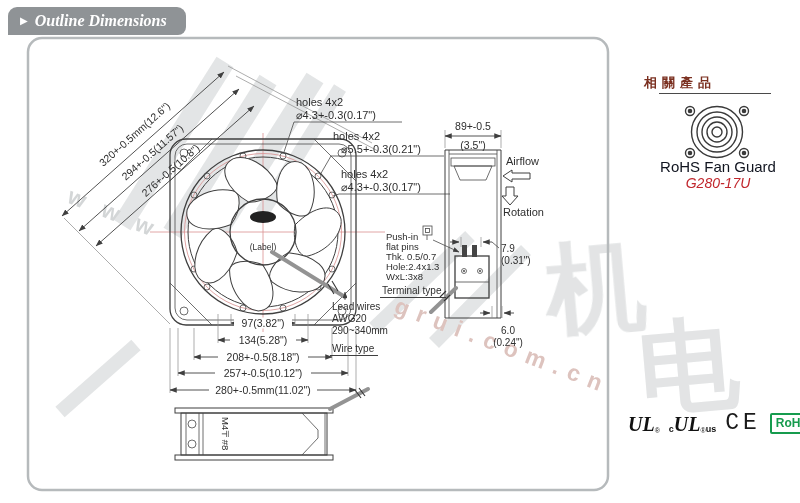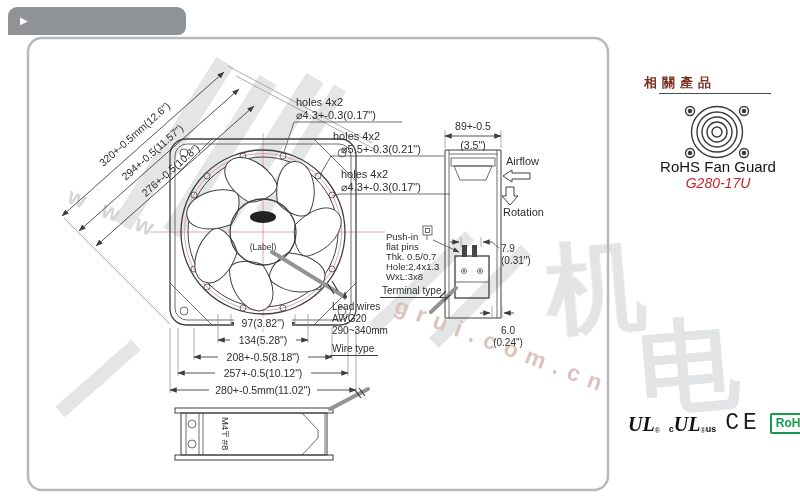--- a/index.html
+++ b/index.html
@@ -292,20 +292,21 @@
         <circle cx="744" cy="111" r="1.6" fill="#3a3a3a"></circle>
     <circle cx="690" cy="153" r="4.5"></circle>
         <circle cx="690" cy="153" r="1.6" fill="#3a3a3a"></circle>
     <circle cx="744" cy="153" r="4.5"></circle>
         <circle cx="744" cy="153" r="1.6" fill="#3a3a3a"></circle>
   </g>
 </svg>
 
 <div class="tab">
   <span class="mk">▶</span>
+  <span class="tt">Outline Dimensions</span>
 </div>
 
 <div class="rel-title">相關產品</div>
 <div class="rel-rule"></div>
 <div class="rel-name">RoHS Fan Guard</div>
 <div class="rel-model">G280-17U</div>
 
 <div class="certs">
   <span class="ul-wrap">
     <span class="ul-main">UL</span>

